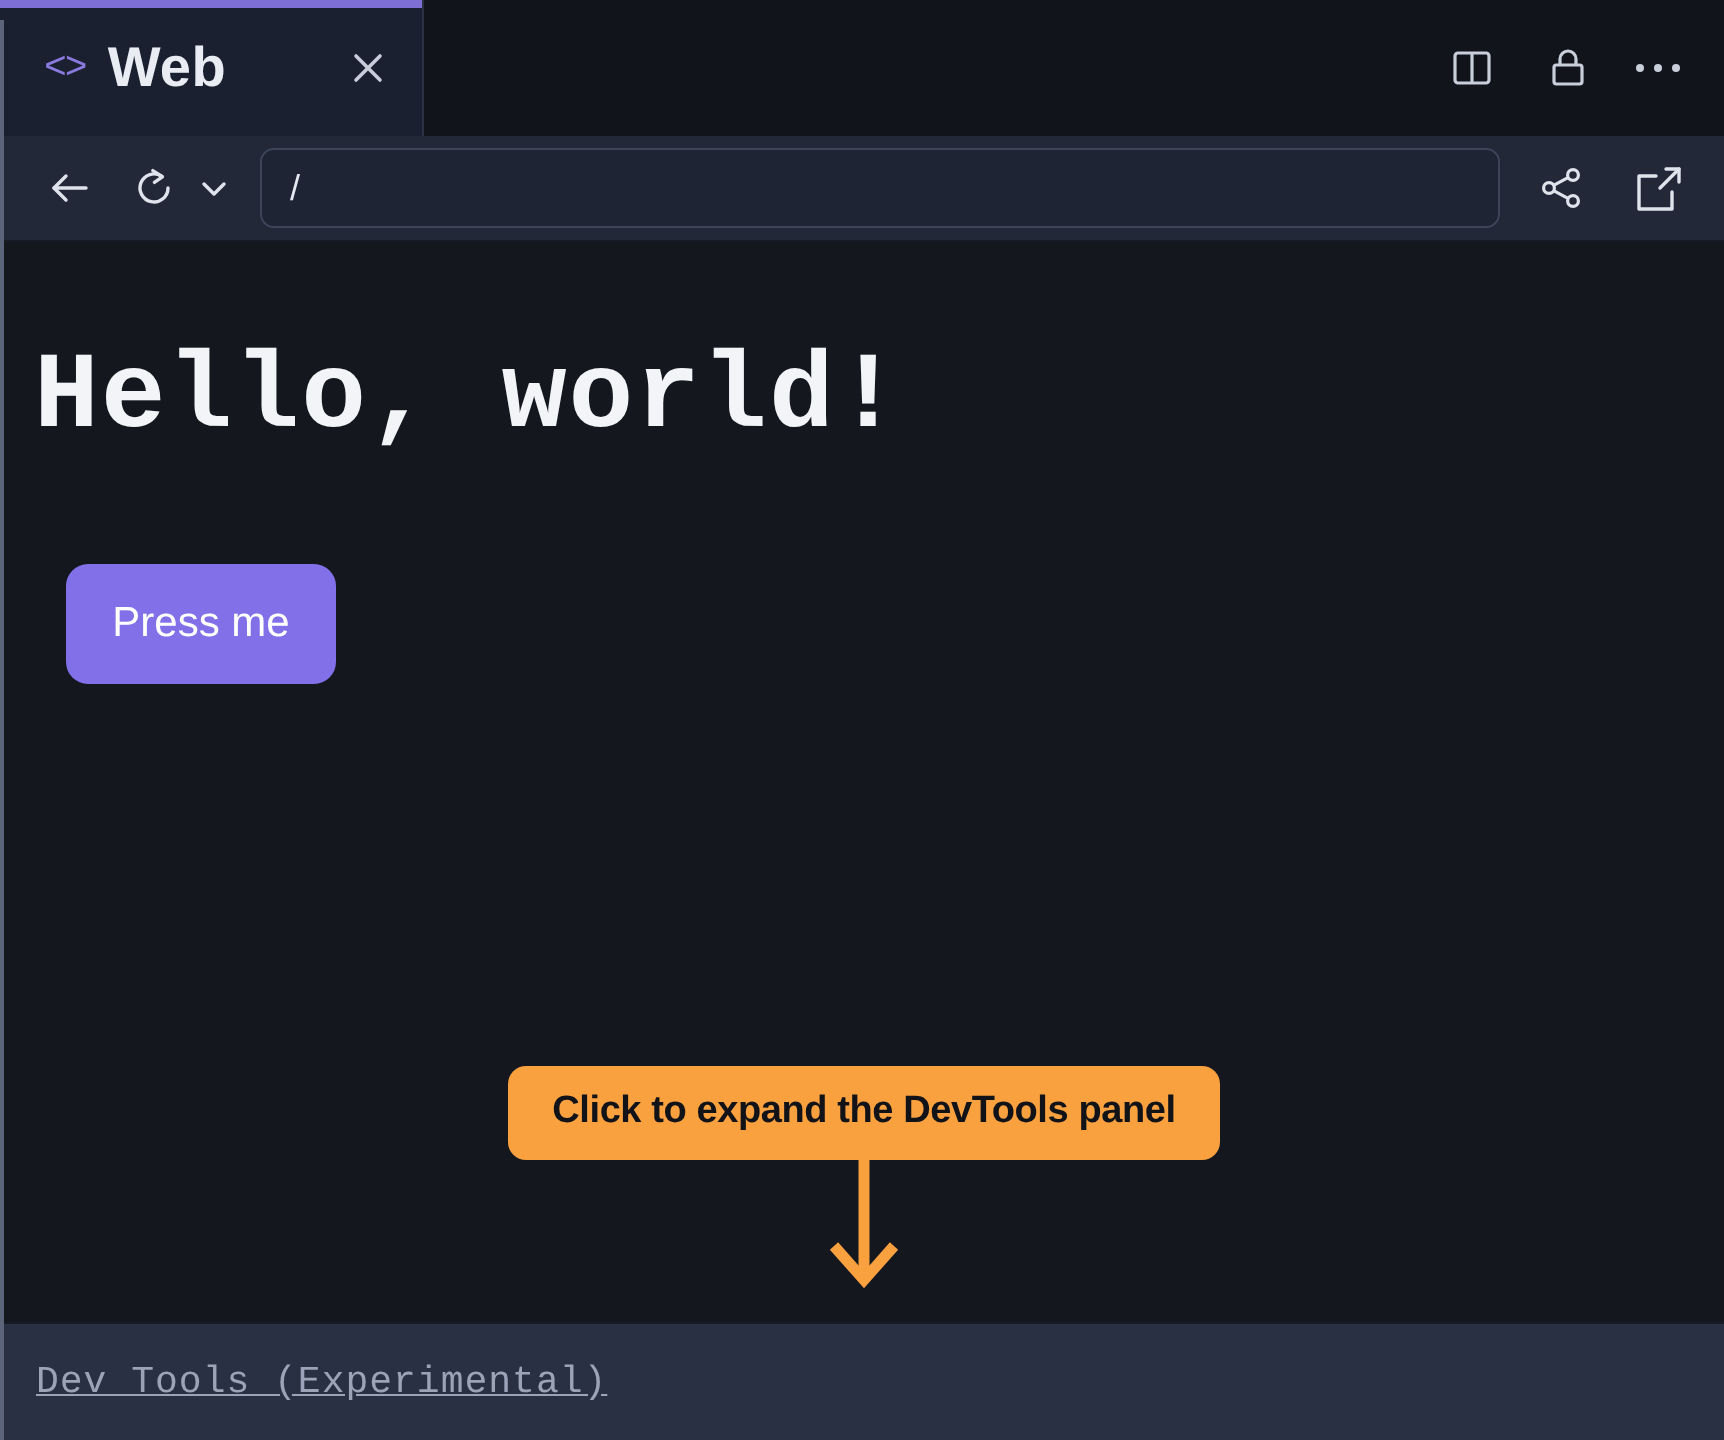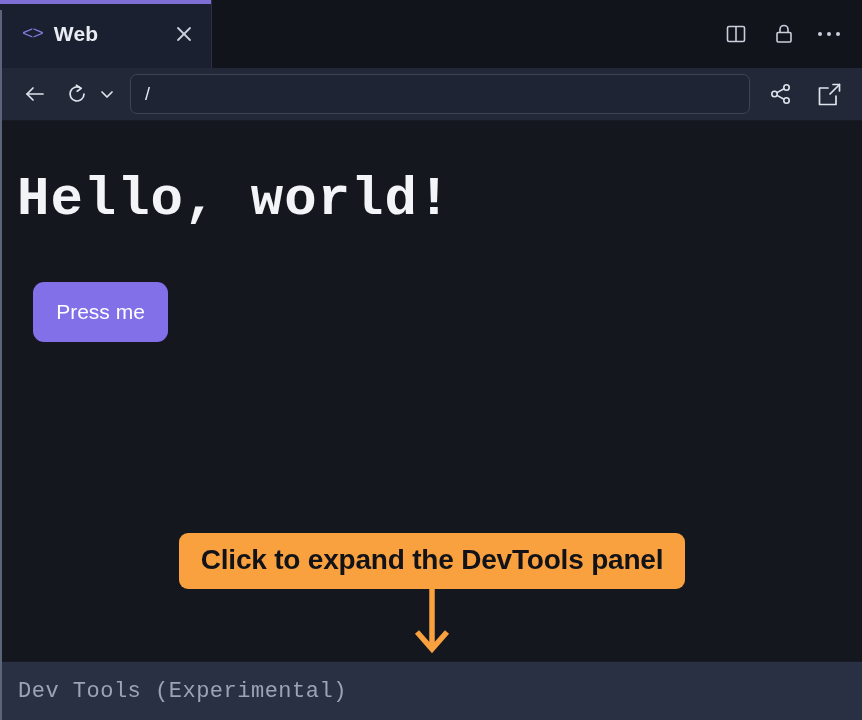--- a/index.html
+++ b/index.html
@@ -66,21 +66,21 @@
     font-size: 19px;
     font-family: "Liberation Mono", monospace;
     letter-spacing: -1px;
     line-height: 1;
     margin-right: 11px;
     display: inline-block;
   }
 
   .tab-title {
     color: #e9ecf2;
-    font-size: 21px;
+    font-size: 28px;
     font-weight: 600;
     letter-spacing: 0.2px;
     white-space: nowrap;
   }
 
   .tab-close {
     margin-left: auto;
     width: 26px;
     height: 26px;
     display: flex;
@@ -222,21 +222,21 @@
     display: flex;
     flex-direction: column;
     align-items: center;
   }
 
   .callout-box {
     background: #f9a03f;
     color: #121318;
     border-radius: 9px;
     padding: 13px 22px 15px 22px;
-    font-size: 28px;
+    font-size: 19px;
     font-weight: bold;
     letter-spacing: -0.2px;
     white-space: nowrap;
     line-height: 1;
   }
 
   .callout-arrow {
     margin-top: 0px;
     color: #f9a03f;
   }
@@ -249,22 +249,23 @@
     background: #2a3044;
     border-top: 1px solid #171b26;
     border-left: 2px solid #4a5268;
     display: flex;
     align-items: center;
     padding-left: 16px;
   }
   .devtools-label {
     color: #9aa3b8;
     font-family: "Liberation Mono", "DejaVu Sans Mono", monospace;
-    font-size: 22px;
+    font-size: 19px;
     letter-spacing: 0.5px;
+    text-decoration: underline;
   }
 </style>
 </head>
 <body>
 
 <div class="app-window">
 
   <div class="window-edge" style="background: rgb(91, 100, 120);"></div>
 
   <div class="tab-strip">

